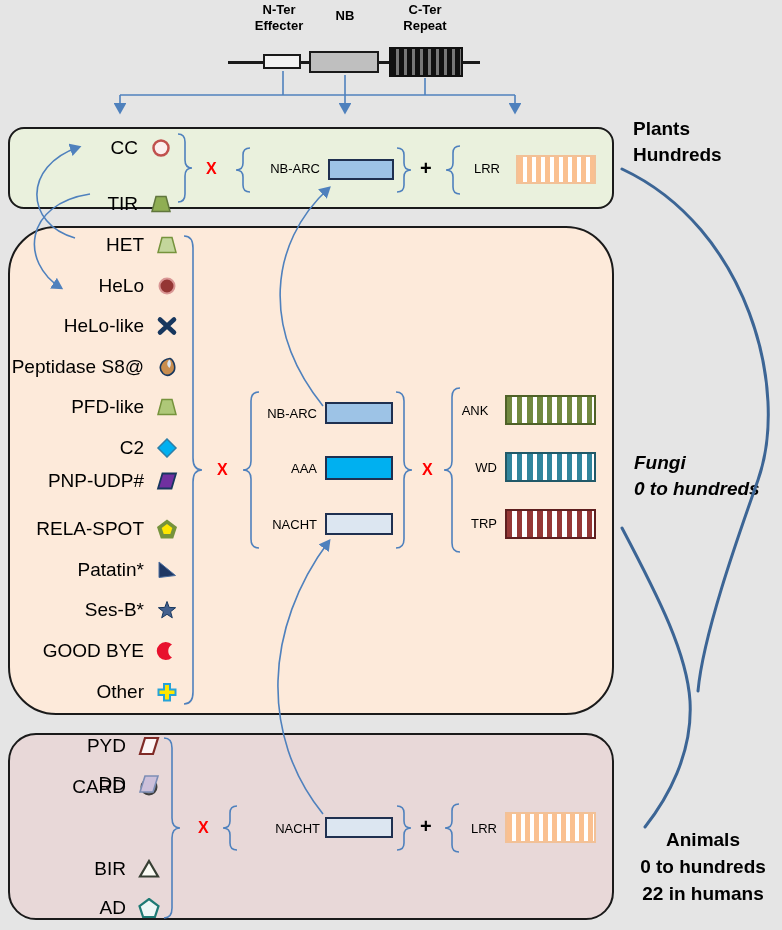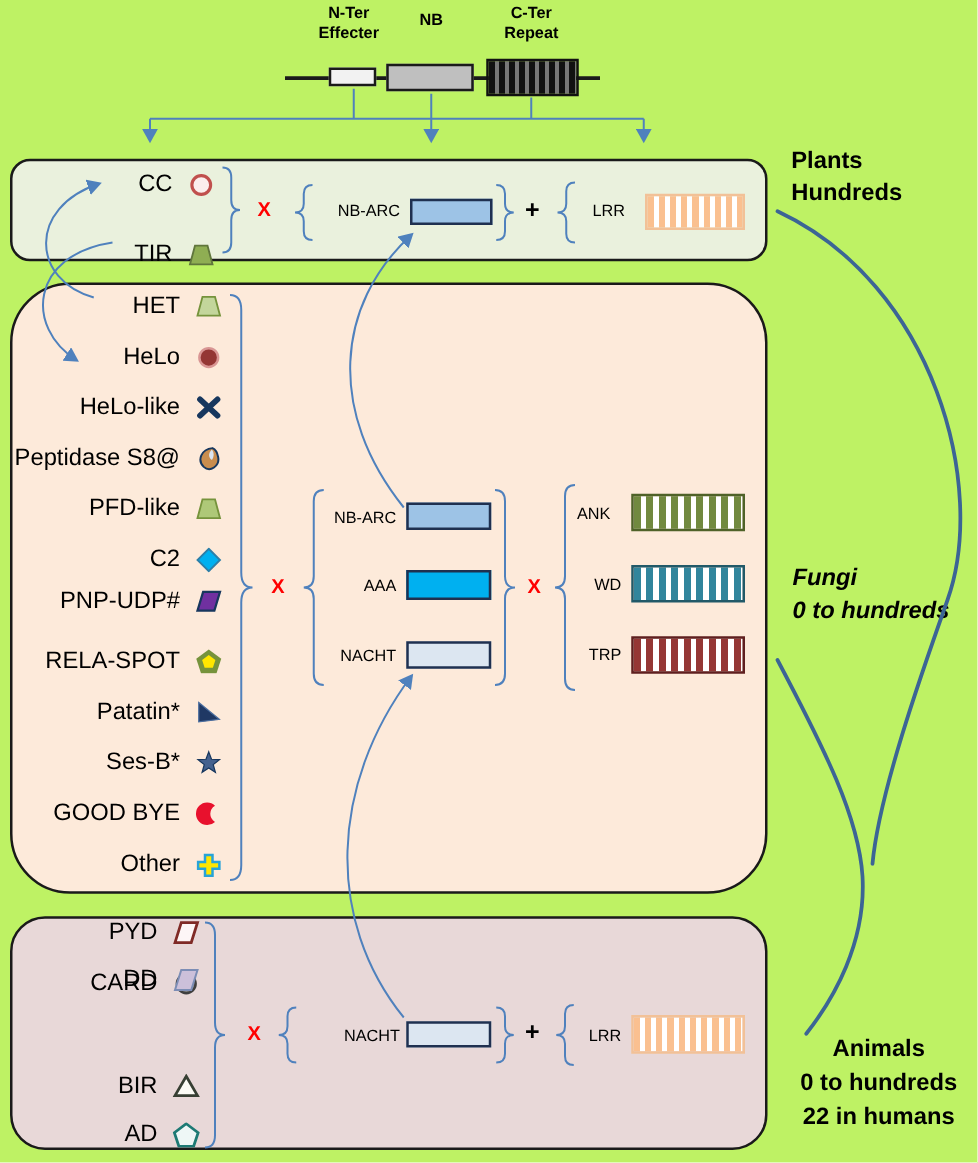--- a/index.html
+++ b/index.html
@@ -1,16 +1,16 @@
 <!DOCTYPE html>
 <html><head>
 <meta charset="utf-8">
 <style>
   html,body{margin:0;padding:0;background:#fff;}
-  #canvas{position:relative;width:782px;height:930px;background:#bef264;overflow:hidden;
+  #canvas{position:relative;width:782px;height:930px;background:#e5e5e5;overflow:hidden;
           font-family:"Liberation Sans", sans-serif;color:#000;}
   .abs{position:absolute;}
   .preline{white-space:pre-line;}
   
   .schlabel{font-size:13px;font-weight:bold;text-align:center;line-height:16px;}
   .schline{background:#1a1a1a;z-index:1;}
   .schbox{z-index:2;position:absolute;box-sizing:border-box;}
   .nterbox{background:#f2f2f2;border:2px solid #1a1a1a;}
   .nbbox{background:#bfbfbf;border:2px solid #1a1a1a;}
   .cterbox{border:2.5px solid #111;

